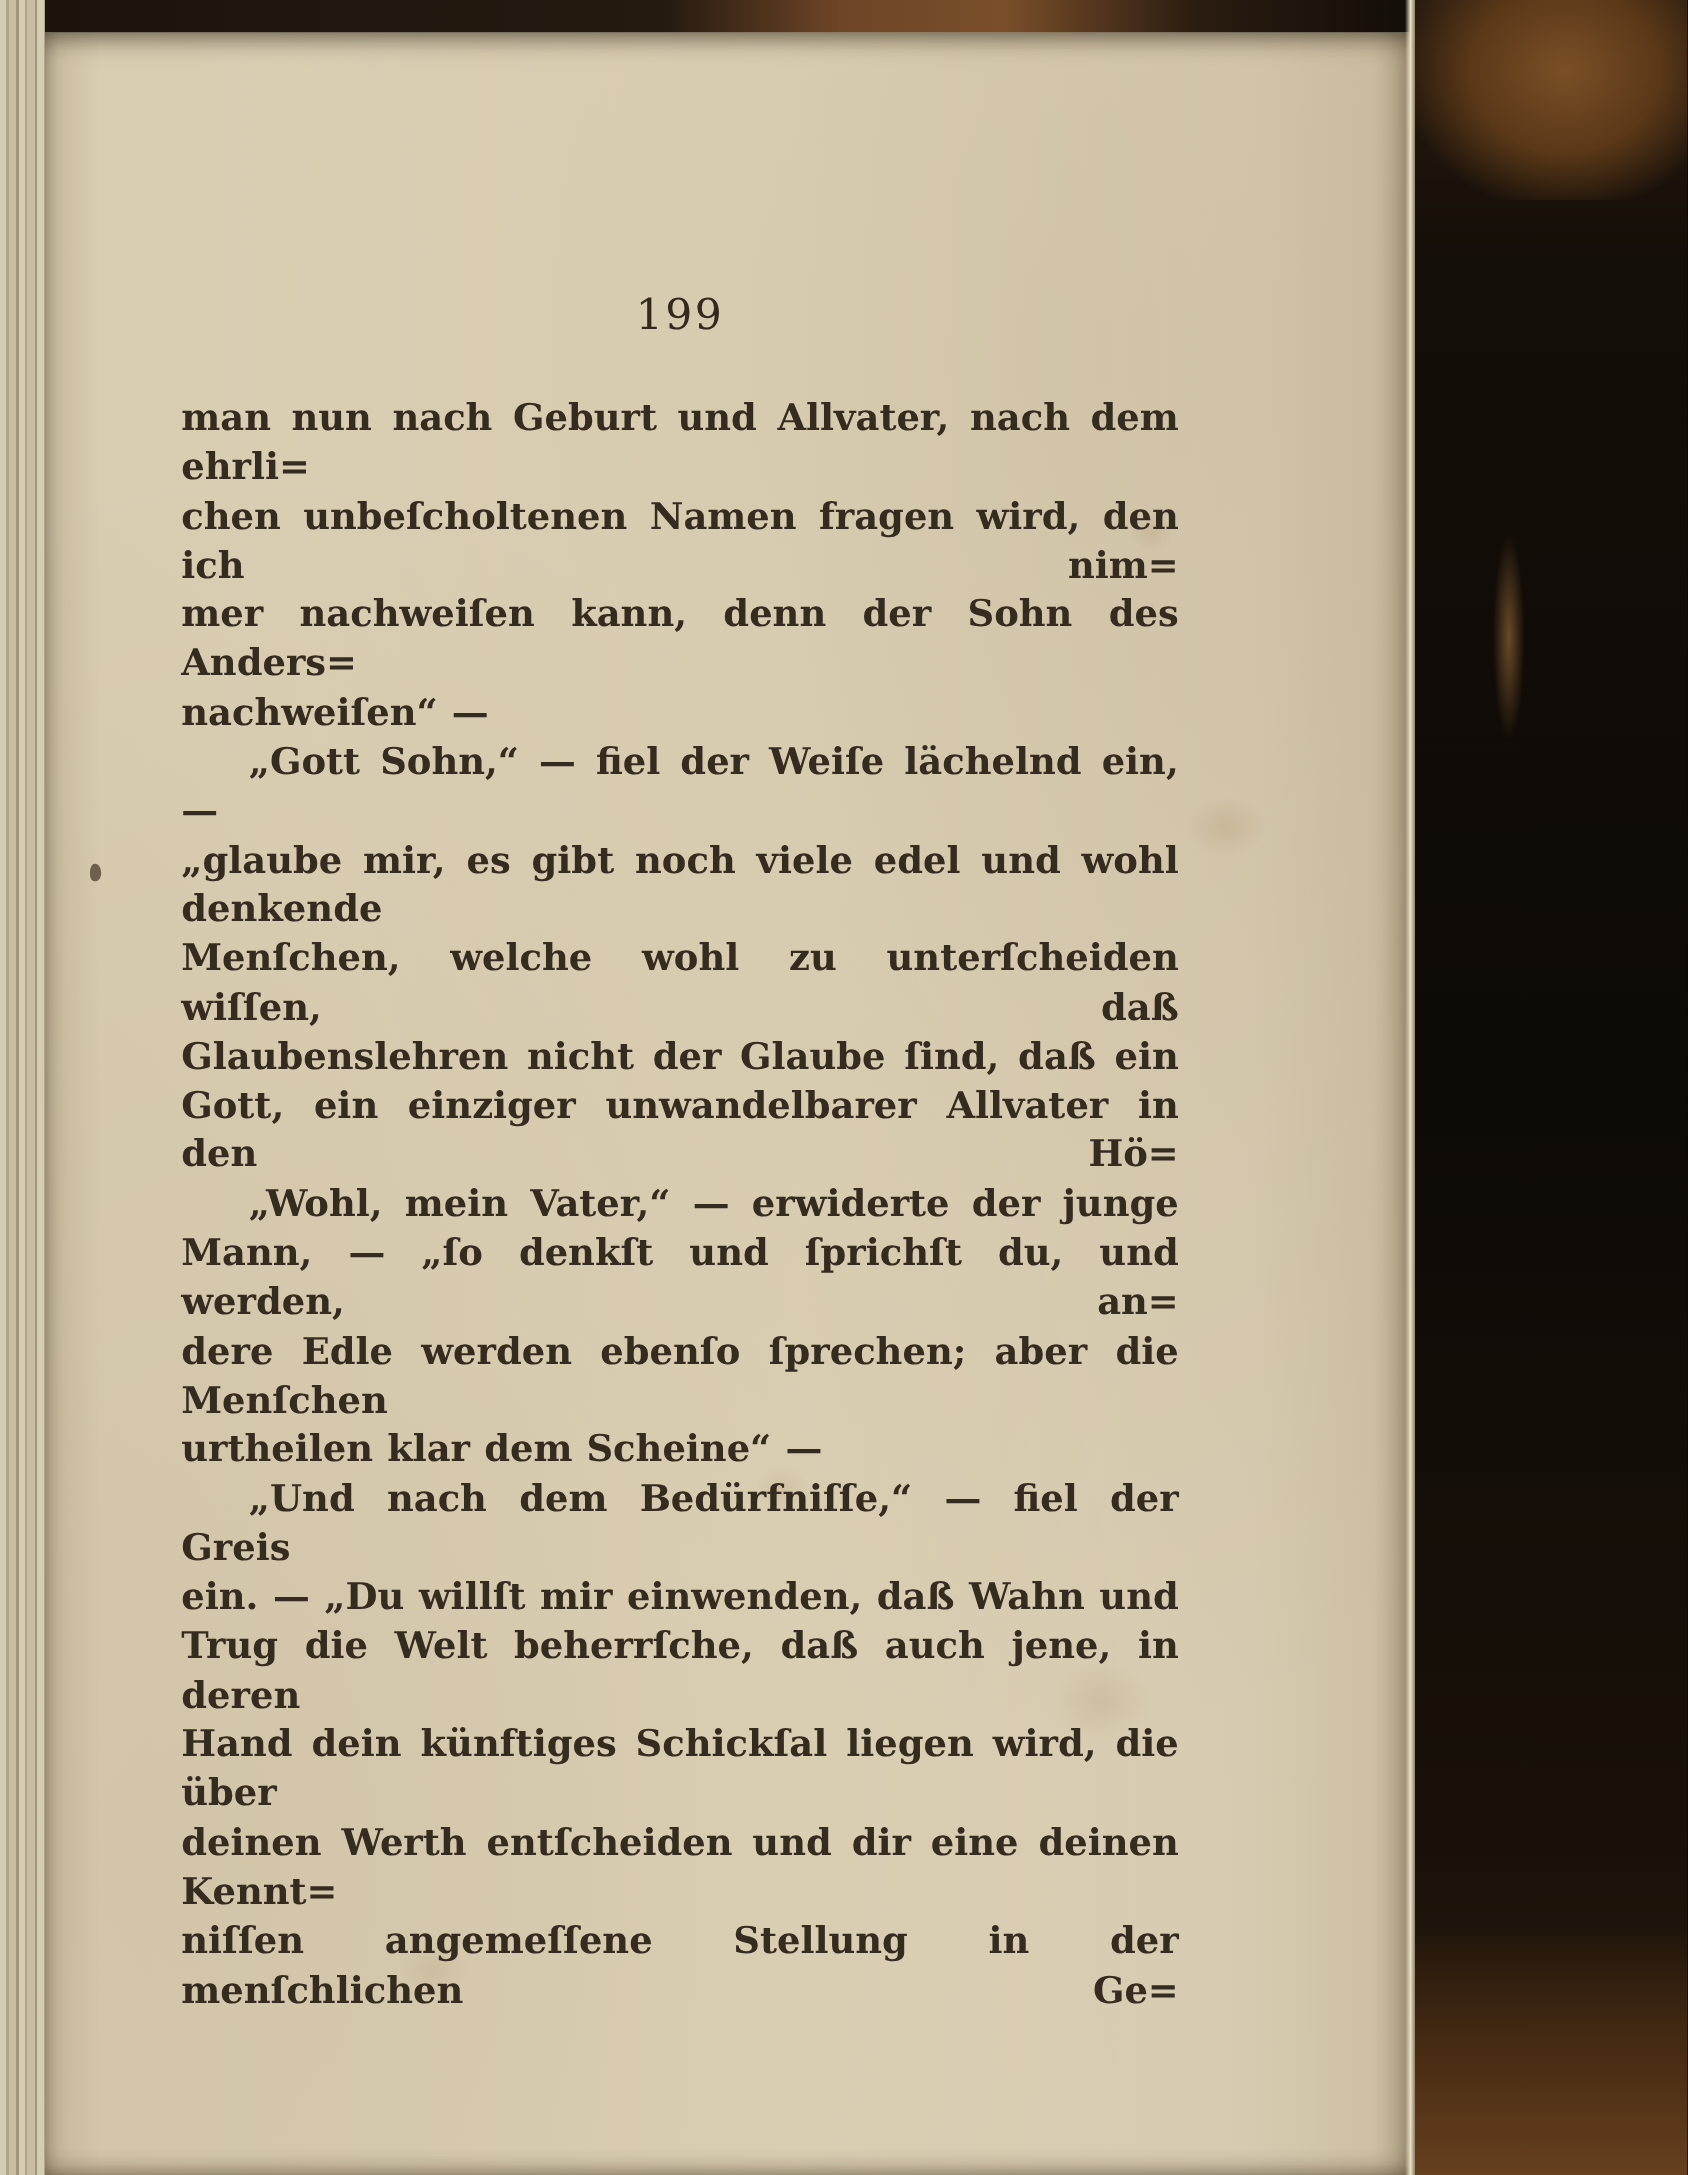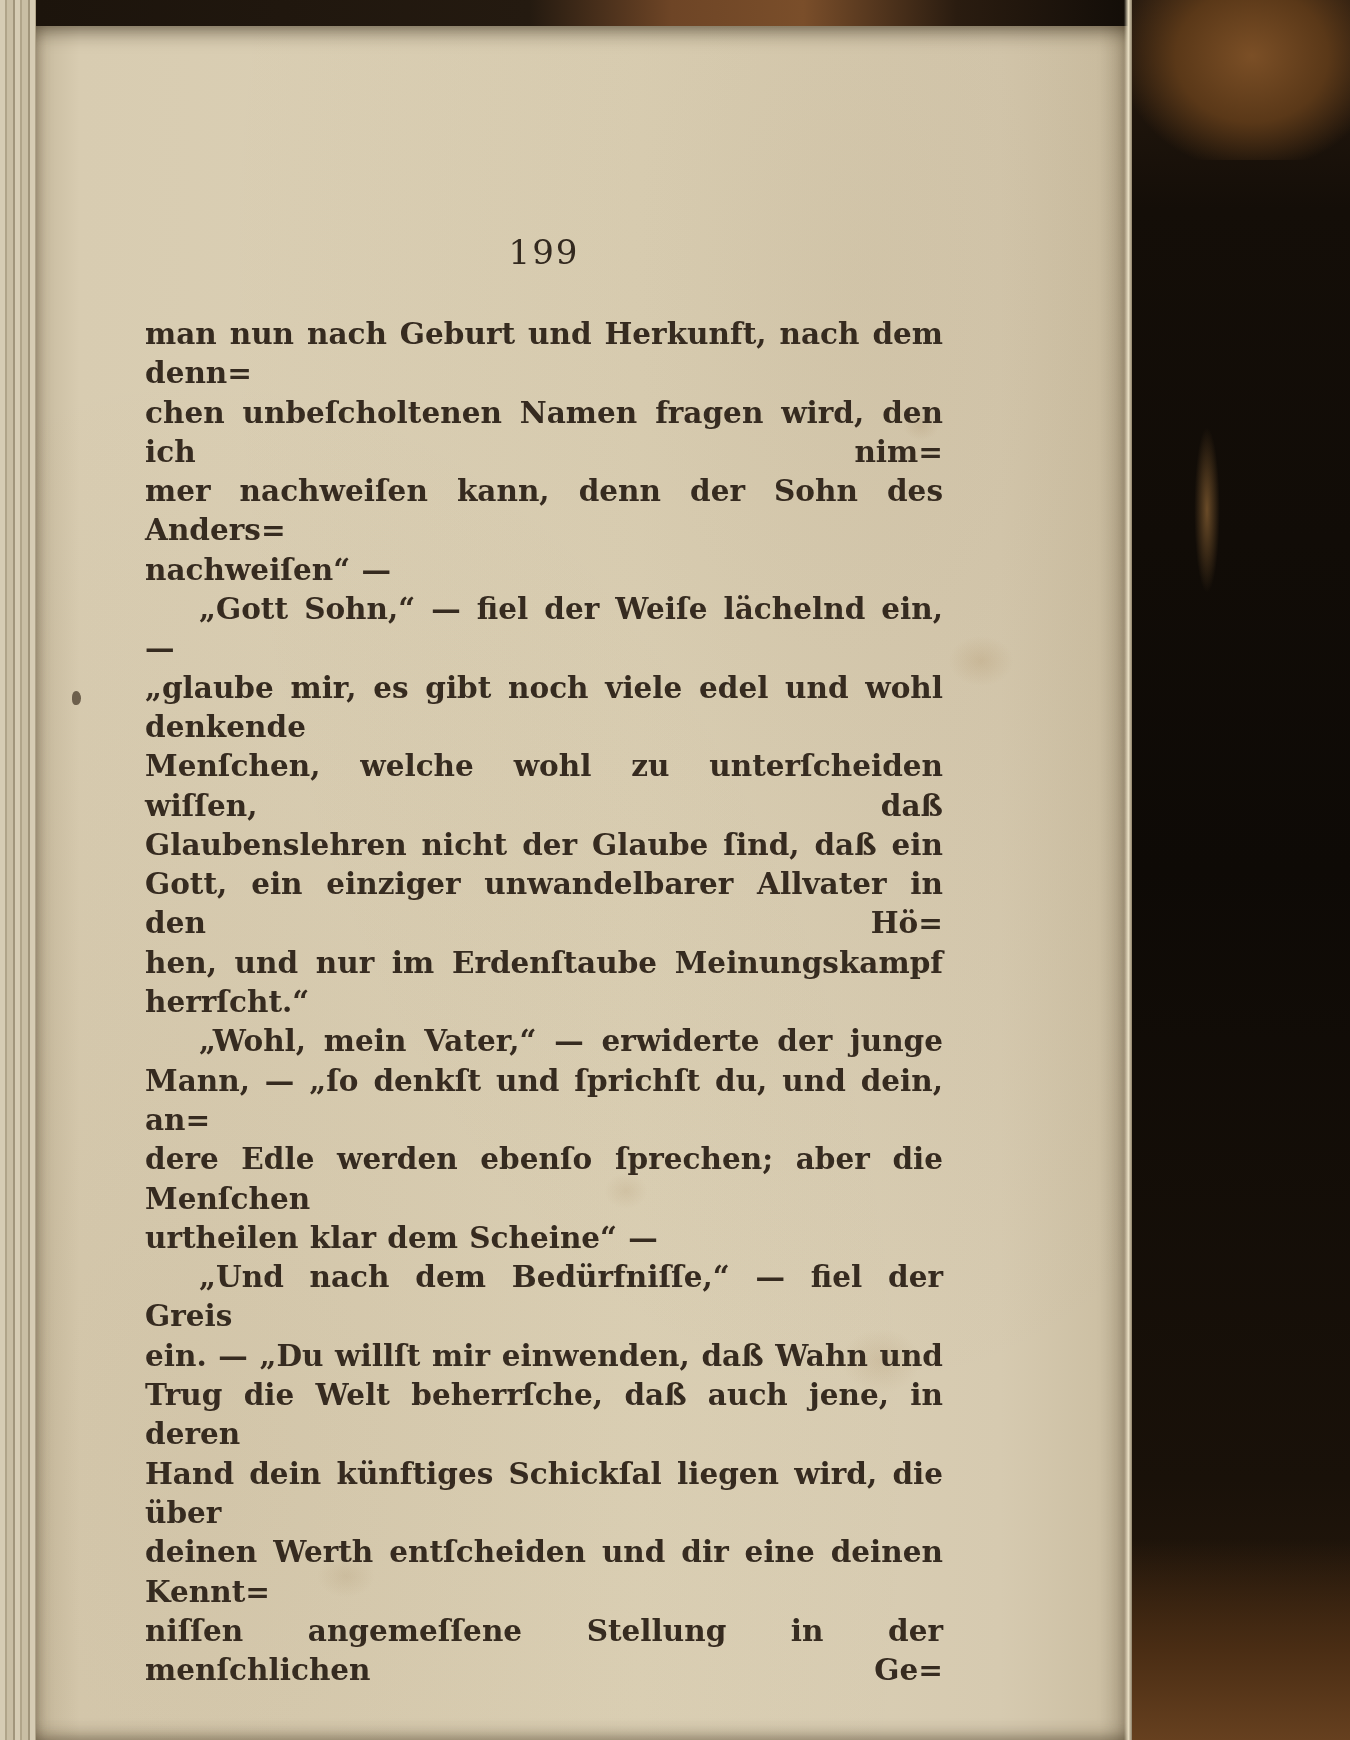--- a/index.html
+++ b/index.html
@@ -87,34 +87,33 @@
     <div class="stain s1"></div>
     <div class="stain s2"></div>
     <div class="stain s3"></div>
     <div class="stain s4"></div>
     <div class="stain s5"></div>
     <div class="speck"></div>
 
     <div class="page-number">199</div>
 
     <div class="text-block">
-      <div class="line">man nun nach Geburt und Herkunft, nach dem denn=</div>
+      <div class="line">man nun nach Geburt und Allvater, nach dem ehrli=</div>
       <div class="line">chen unbeſcholtenen Namen fragen wird, den ich nim=</div>
       <div class="line">mer nachweiſen kann, denn der Sohn des Anders=</div>
       <div class="line short">nachweiſen“ —</div>
 
       <div class="line indent">„Gott Sohn,“ — fiel der Weiſe lächelnd ein, —</div>
       <div class="line">„glaube mir, es gibt noch viele edel und wohl denkende</div>
       <div class="line">Menſchen, welche wohl zu unterſcheiden wiſſen, daß</div>
       <div class="line">Glaubenslehren nicht der Glaube ſind, daß ein</div>
       <div class="line">Gott, ein einziger unwandelbarer Allvater in den Hö=</div>
-      <div class="line short">hen, und nur im Erdenſtaube Meinungskampf herrſcht.“</div>
 
       <div class="line indent">„Wohl, mein Vater,“ — erwiderte der junge</div>
-      <div class="line">Mann, — „ſo denkſt und ſprichſt du, und dein, an=</div>
+      <div class="line">Mann, — „ſo denkſt und ſprichſt du, und werden, an=</div>
       <div class="line">dere Edle werden ebenſo ſprechen; aber die Menſchen</div>
       <div class="line short">urtheilen klar dem Scheine“ —</div>
 
       <div class="line indent">„Und nach dem Bedürfniſſe,“ — fiel der Greis</div>
       <div class="line">ein. — „Du willſt mir einwenden, daß Wahn und</div>
       <div class="line">Trug die Welt beherrſche, daß auch jene, in deren</div>
       <div class="line">Hand dein künftiges Schickſal liegen wird, die über</div>
       <div class="line">deinen Werth entſcheiden und dir eine deinen Kennt=</div>
       <div class="line">niſſen angemeſſene Stellung in der menſchlichen Ge=</div>
 

